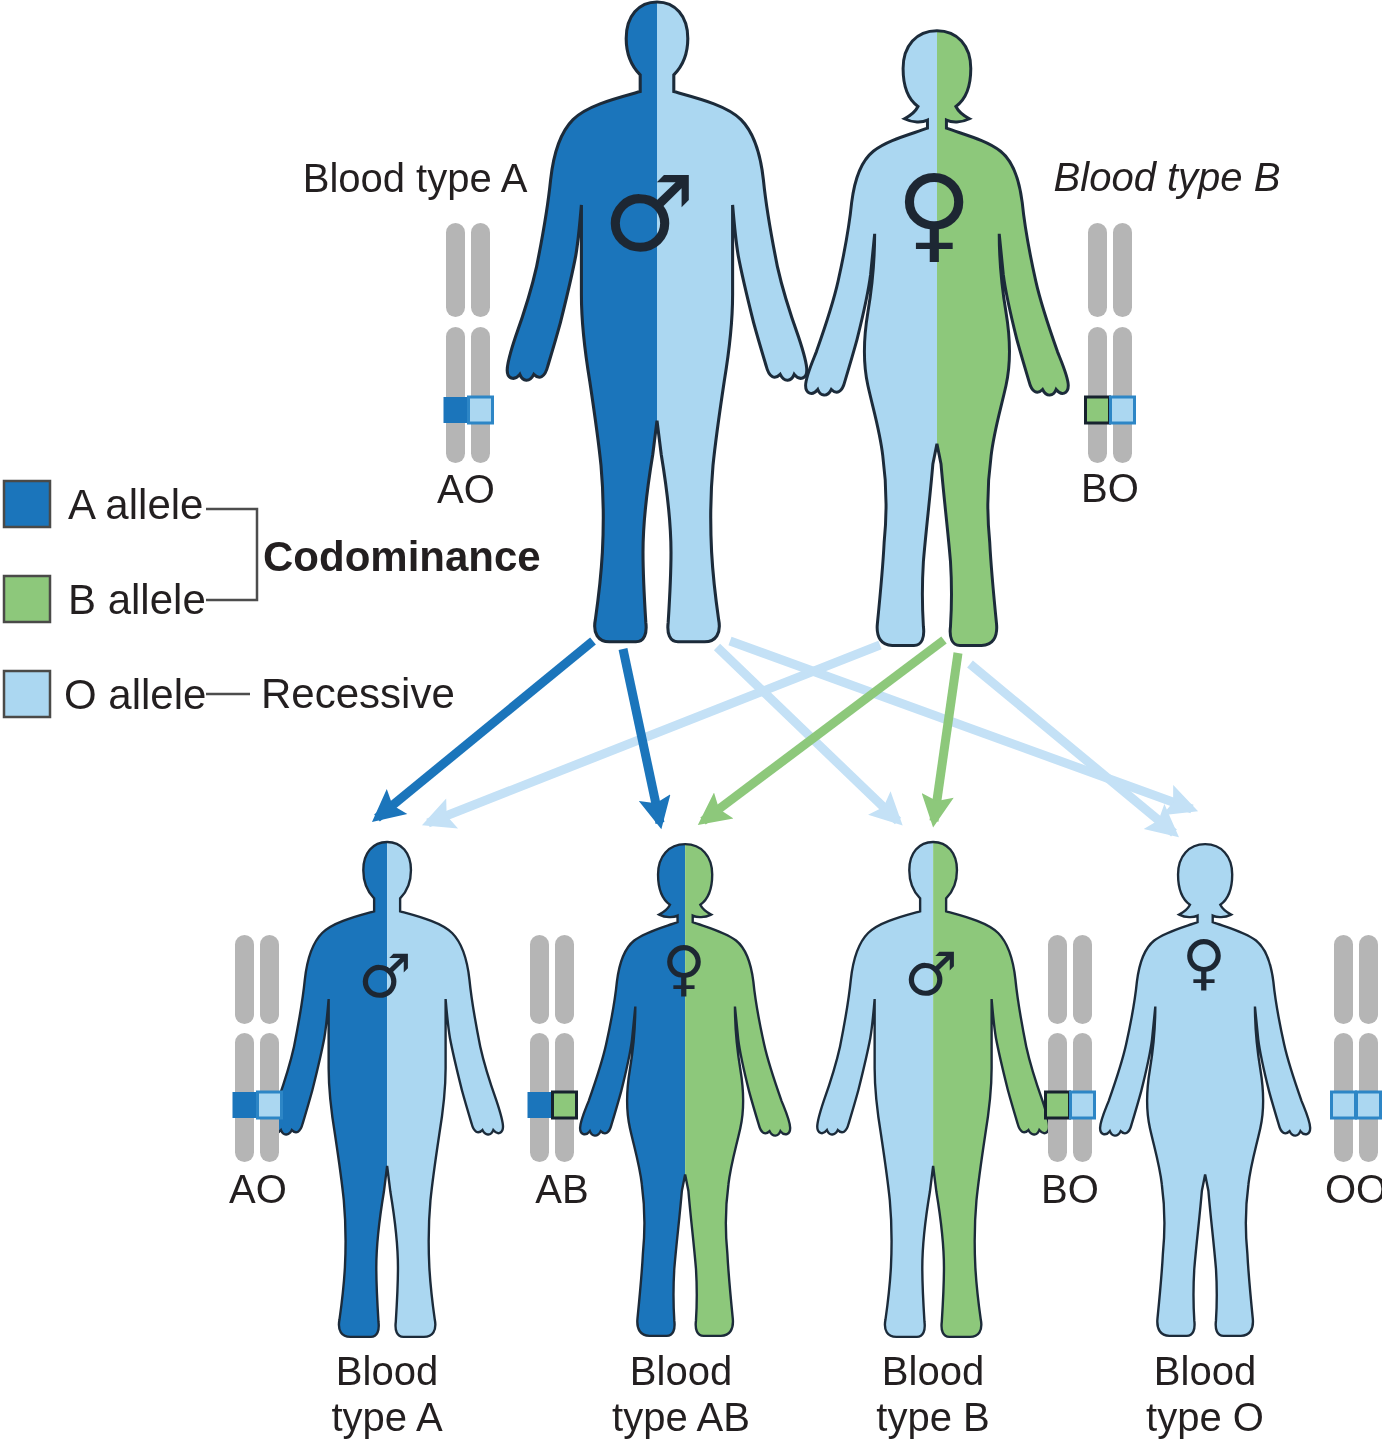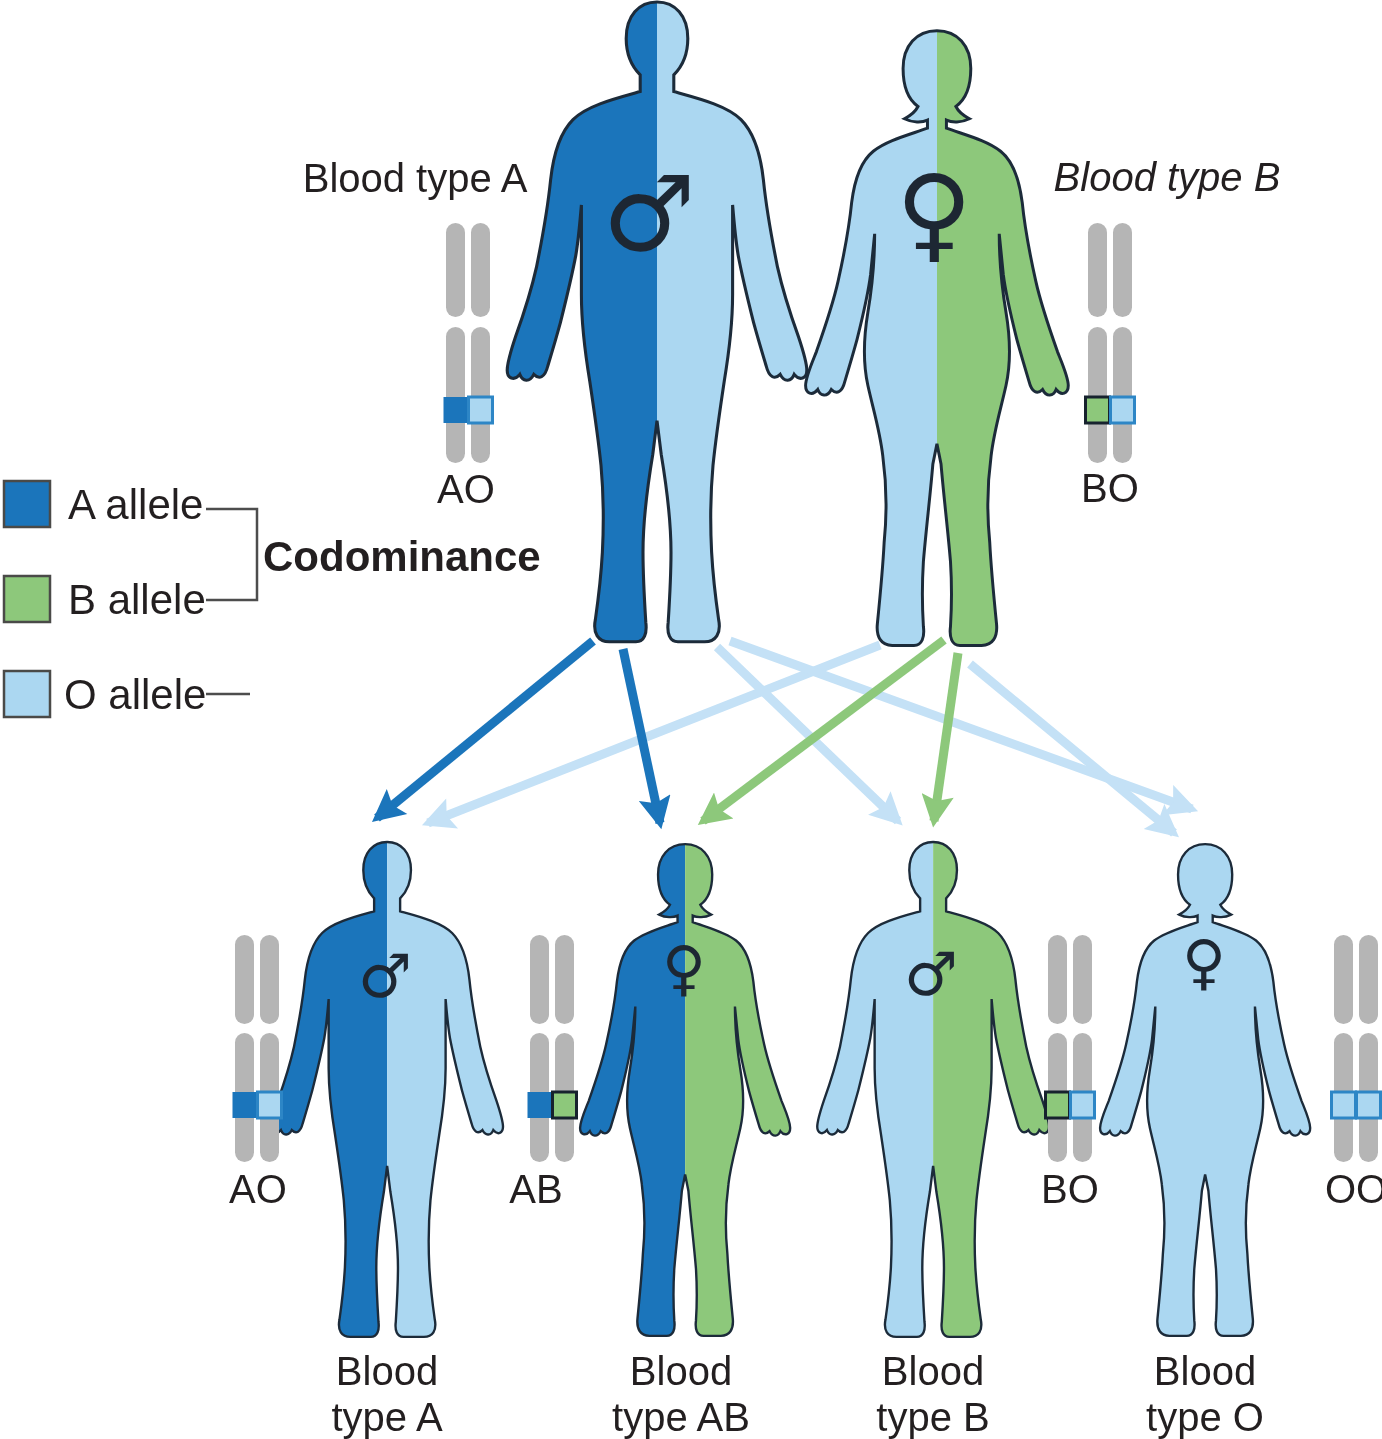--- a/index.html
+++ b/index.html
@@ -146,23 +146,24 @@
 
 <div class="ctext" style="left:415px;top:178px;">Blood type A</div>
 <div class="ctext" style="left:1167px;top:177px;font-style:italic;">Blood type B</div>
 <div class="ctext" style="left:466px;top:489px;">AO</div>
 <div class="ctext" style="left:1110px;top:488px;">BO</div>
 
 <div class="ltext" style="left:68px;top:505px;">A allele</div>
 <div class="ltext" style="left:68px;top:600px;">B allele</div>
 <div class="ltext" style="left:64px;top:695px;">O allele</div>
 <div class="ltext" style="left:263px;top:557px;font-weight:bold;">Codominance</div>
+<div class="ltext" style="left:261px;top:694px;">Recessive</div>
 
 <div class="ctext" style="left:258px;top:1189px;">AO</div>
-<div class="ctext" style="left:536px;top:1189px;">AB</div>
+<div class="ctext" style="left:562px;top:1189px;">AB</div>
 <div class="ctext" style="left:1070px;top:1189px;">BO</div>
 <div class="ctext" style="left:1356px;top:1189px;">OO</div>
 
 <div class="two-line" style="left:387px;top:1348px;">
       <div>Blood</div>
       <div>type A</div>
     </div>
 <div class="two-line" style="left:681px;top:1348px;">
       <div>Blood</div>
       <div>type AB</div>

